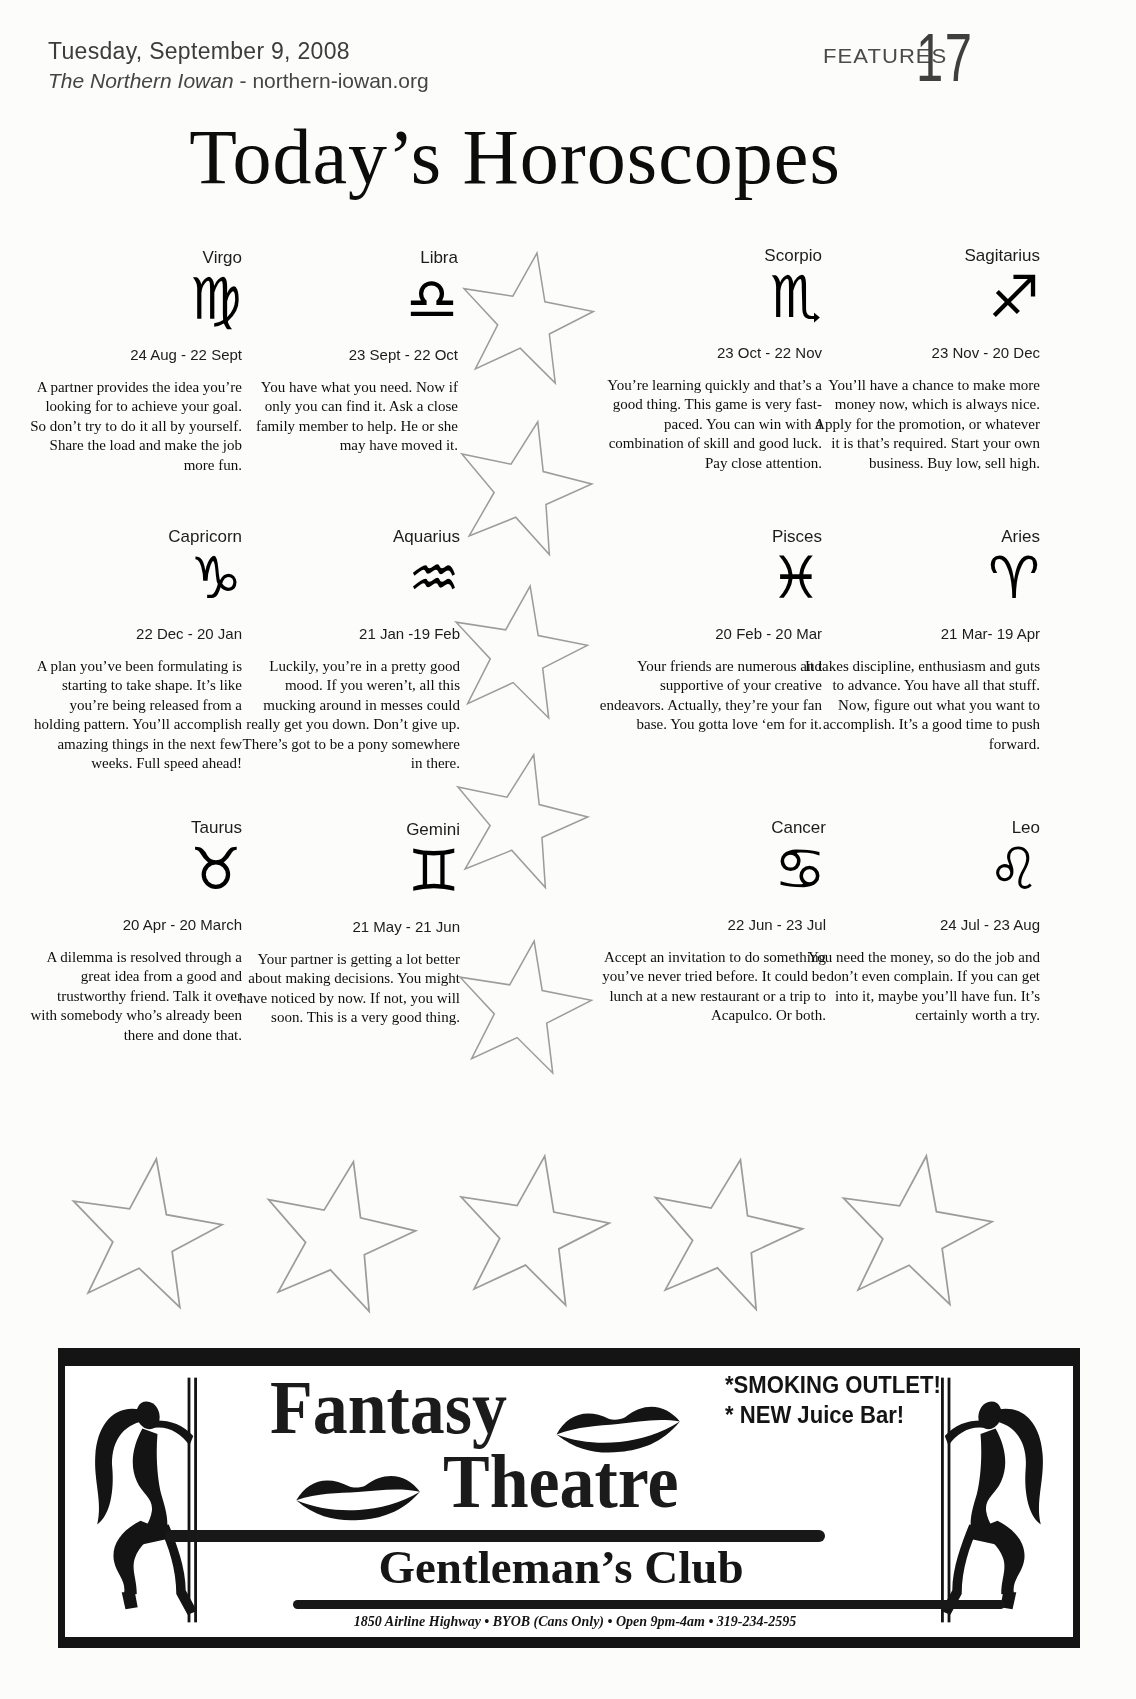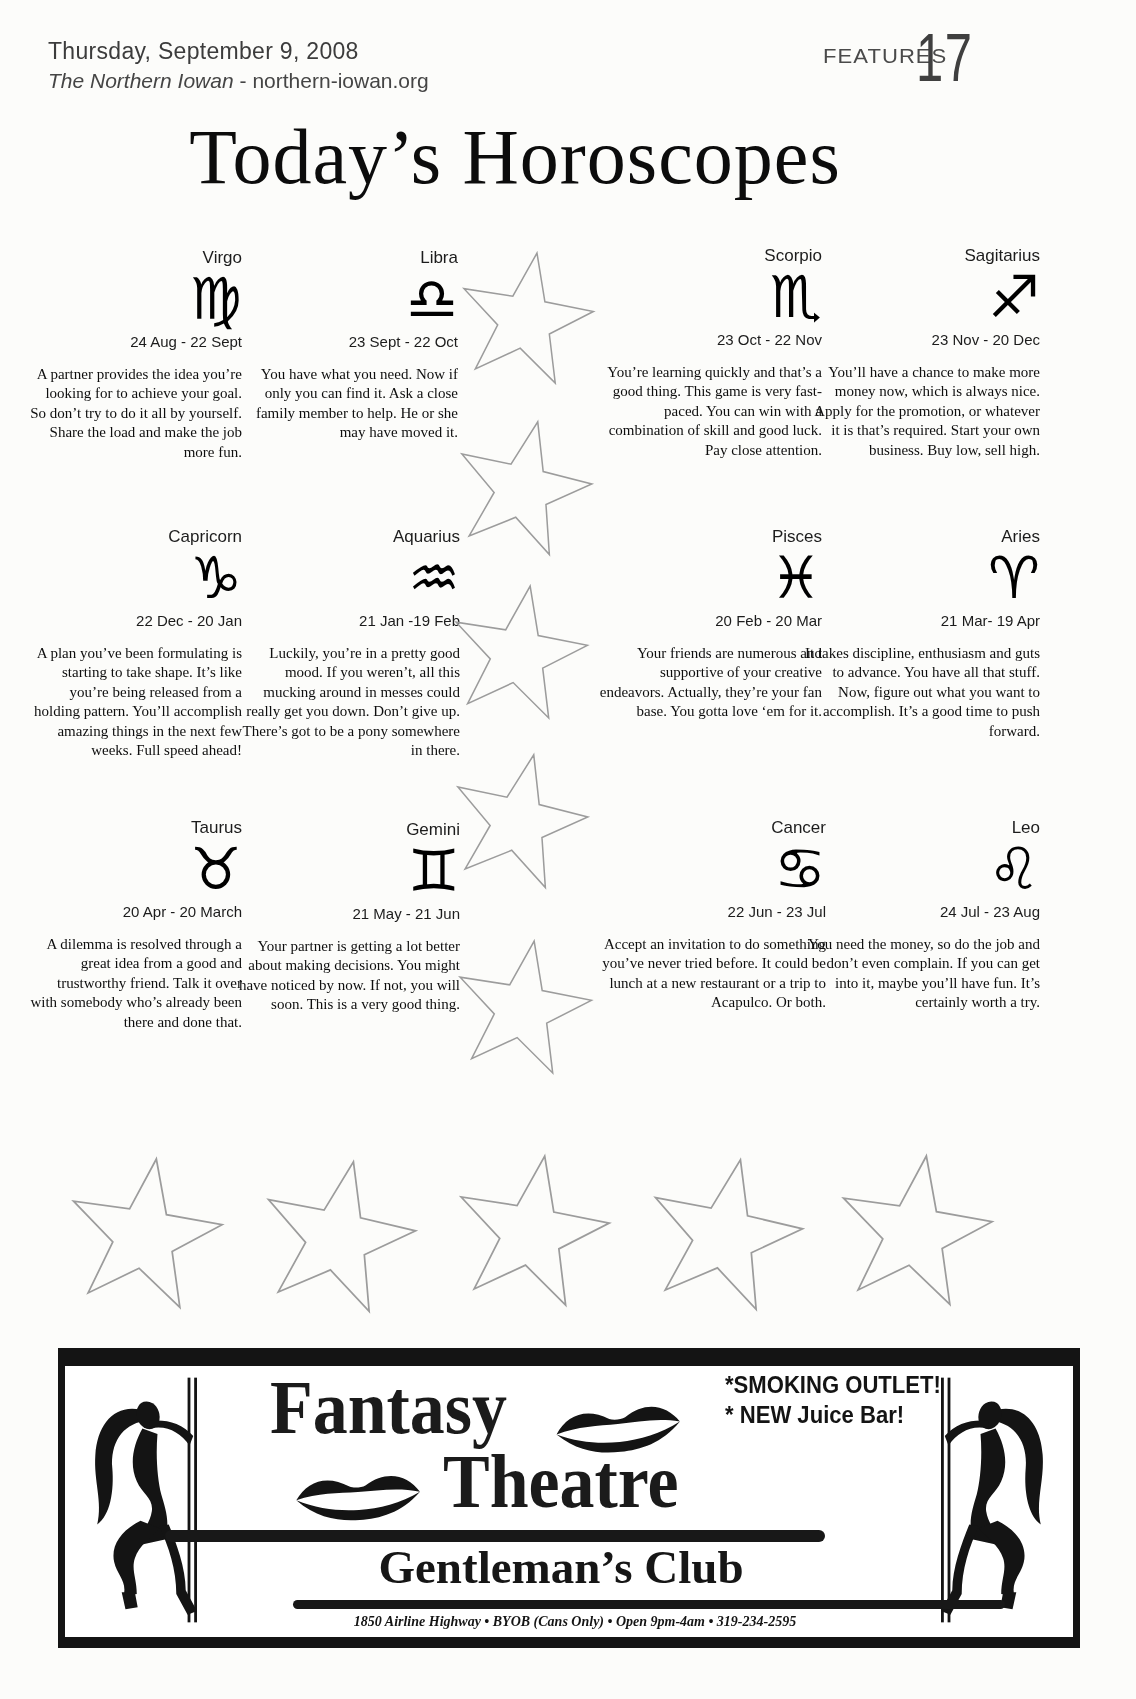--- a/index.html
+++ b/index.html
@@ -15,21 +15,21 @@
                   font-size:21px;color:#4a4a4a;letter-spacing:1px;transform:scaleX(1.05);transform-origin:left;}
   .page-number{position:absolute;left:916px;top:18px;font-family:"Liberation Sans",sans-serif;
                font-size:68px;color:#3f3f3f;transform:scaleX(.72);transform-origin:left;letter-spacing:2px;}
   
   .page-title{position:absolute;left:0;top:112px;width:1030px;text-align:center;
               font-size:78px;font-weight:normal;letter-spacing:1px;color:#0c0c0c;}
   
   .sign{position:absolute;text-align:right;}
   .sign .s-name{font-family:"Liberation Sans",sans-serif;font-size:17px;color:#1c1c1c;}
   .sign .s-symbol{font-family:"DejaVu Sans",sans-serif;font-size:58px;line-height:1.08;color:#000;}
-  .sign .s-dates{font-family:"Liberation Sans",sans-serif;font-size:15px;color:#1c1c1c;margin:2px 0 15px;}
+  .sign .s-dates{font-family:"Liberation Sans",sans-serif;font-size:15px;color:#1c1c1c;margin:15px 0 15px;}
   .sign .s-text{font-size:15px;line-height:1.3;color:#0e0e0e;}
   
   .star{position:absolute;}
   .star svg{display:block;width:100%;height:100%;overflow:visible;}
   .star polygon{fill:none;stroke:#9c9c9c;stroke-width:1.1;}
   
   .ad{position:absolute;left:58px;top:1348px;width:1022px;height:300px;background:#fff;
       border-left:7px solid #141414;border-right:7px solid #141414;
       border-top:18px solid #141414;border-bottom:11px solid #141414;box-sizing:border-box;}
   .dancer{position:absolute;top:2px;width:160px;height:264px;}
@@ -53,21 +53,21 @@
                font-size:47px;font-weight:bold;color:#161616;padding-left:16px;}
   .ad-info{position:absolute;left:110px;top:248px;width:800px;text-align:center;
            font-size:14px;font-weight:bold;font-style:italic;color:#141414;}
 </style>
 </head>
 <body>
 
 <div class="page">
 
   <div class="masthead-left">
-    <div class="masthead-date">Thursday, September 9, 2008</div>
+    <div class="masthead-date">Tuesday, September 9, 2008</div>
     <div class="masthead-line2">
       <span class="masthead-name">The Northern Iowan</span><span class="masthead-site">- northern-iowan.org</span>
     </div>
   </div>
   <div class="features-label">FEATURES</div>
   <div class="page-number">17</div>
 
   <div class="page-title">Today’s Horoscopes</div>
 
   <div class="sign" style="left:30px;top:248px;width:212px;">

